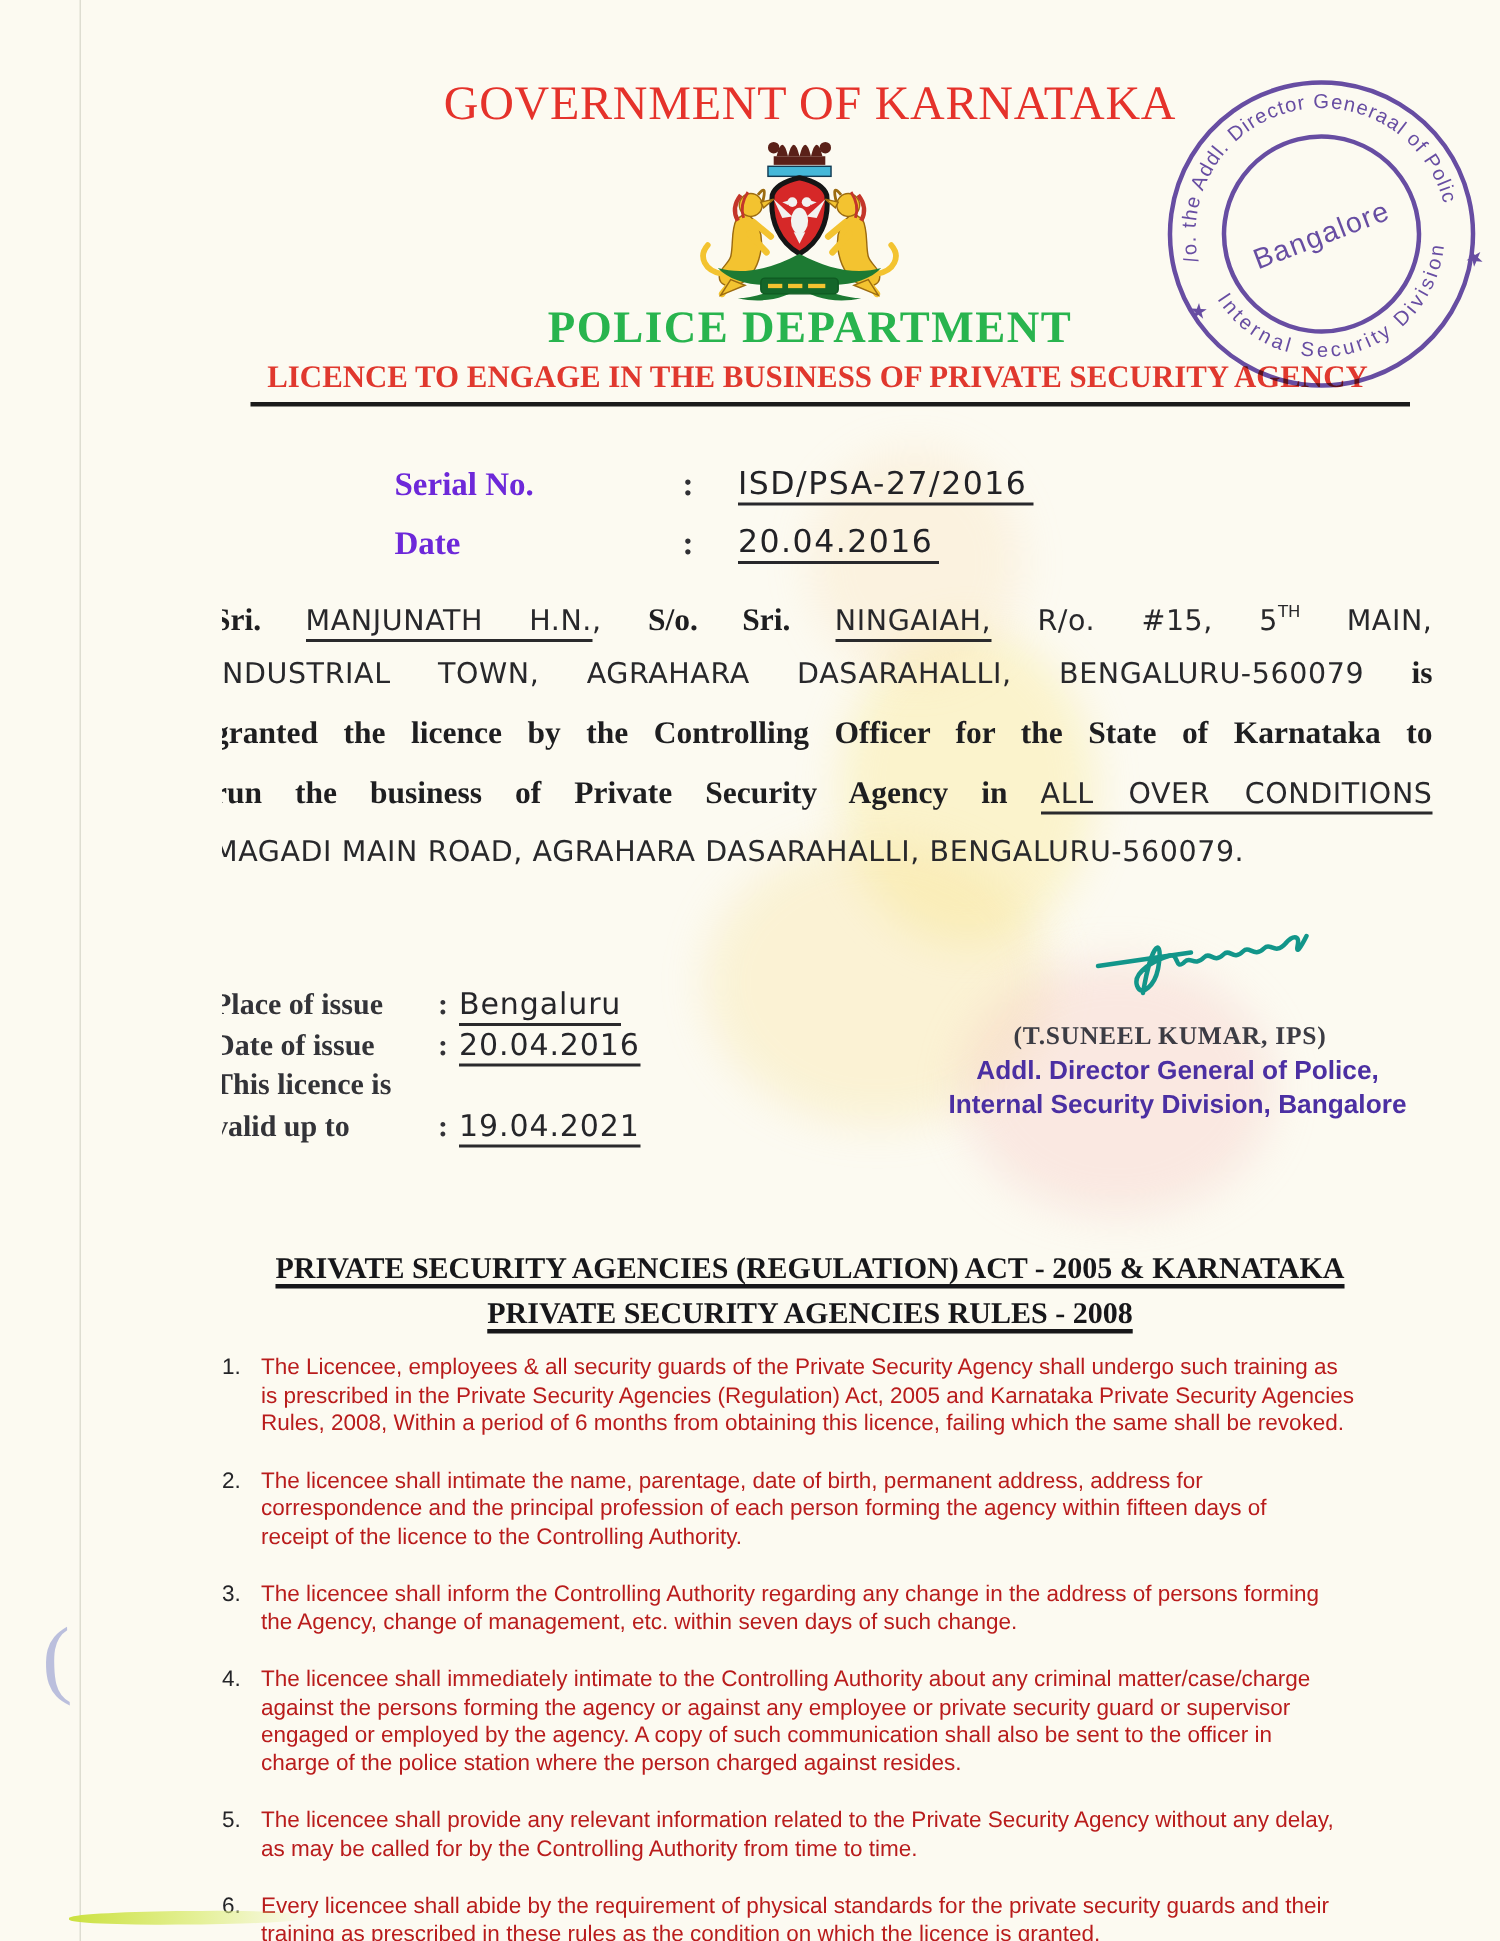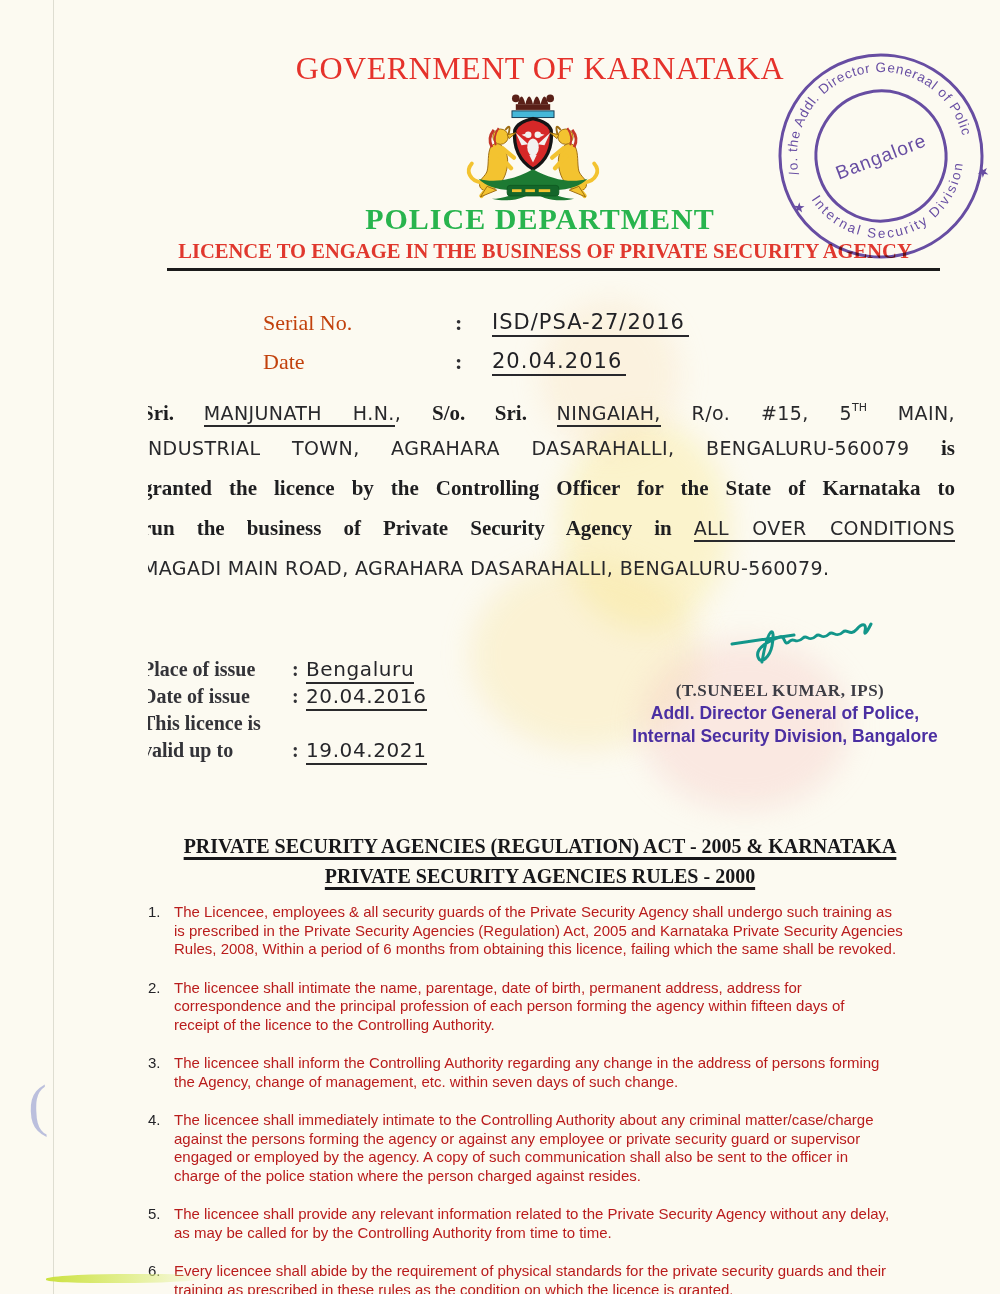--- a/index.html
+++ b/index.html
@@ -33,21 +33,21 @@
   .title-rule{position:absolute;top:268px;left:167px;width:773px;height:3px;background:#1b1b1b;z-index:2;}
 
   
   .stamp{position:absolute;left:763px;top:38px;z-index:8;mix-blend-mode:multiply;
     transform:rotate(-14deg);opacity:.92;}
   .stamp text{fill:#5b3fa5;font-family:"Liberation Sans",sans-serif;}
 
   
   .field-row{position:absolute;left:0;width:100%;z-index:2;}
   .row-serial{top:310px;} .row-date{top:349px;}
-  .field-label{position:absolute;left:263px;font-size:22px;font-weight:400;color:#c2410c;text-align:right;}
+  .field-label{position:absolute;left:263px;font-size:22px;font-weight:700;color:#6d28d9;text-align:right;}
   .field-colon{position:absolute;left:455px;font-size:22px;font-weight:700;color:#2f2f33;}
   .field-value{position:absolute;left:492px;font-family:"DejaVu Sans",sans-serif;font-size:21px;
     letter-spacing:1px;color:#222226;border-bottom:2px solid #28282c;padding:0 4px 1px 0;}
 
   
   .body-paragraph{position:absolute;left:142px;top:388px;width:813px;z-index:1;}
   .body-line{height:40px;line-height:40px;white-space:normal;}
   .body-line.just{text-align:justify;text-align-last:justify;}
   .seg-printed{font-family:"Liberation Serif",serif;font-weight:700;font-size:21px;color:#1e1e20;}
   .seg-typed{font-family:"DejaVu Sans",sans-serif;font-size:19px;letter-spacing:.4px;color:#28282b;}
@@ -202,21 +202,21 @@
     <g fill="none" stroke="#12968a" stroke-width="3" stroke-linecap="round">
       <path d="M4,32 L66,23"></path>
       <path d="M34,50 C40,14 48,12 44,34 C42,44 33,54 30,45 C27,36 42,28 52,25 C58,23 55,36 62,29 C66,25 68,33 75,26 C79,22 81,31 88,24 C92,20 94,29 101,22 C105,18 108,27 115,20 C119,16 122,25 129,17 C133,12 139,10 137,19 C136,24 139,20 143,12"></path>
     </g>
   </svg>
   <div class="sig-name">(T.SUNEEL KUMAR, IPS)</div>
   <div class="sig-desig l2">Internal Security Division, Bangalore</div>
   <div class="sig-desig l1">Addl. Director General of Police,</div>
 
   <div class="act-line l1">PRIVATE SECURITY AGENCIES (REGULATION) ACT - 2005 &amp; KARNATAKA</div>
-  <div class="act-line l2">PRIVATE SECURITY AGENCIES RULES - 2000</div>
+  <div class="act-line l2">PRIVATE SECURITY AGENCIES RULES - 2008</div>
   <div class="conditions-list" id="conditions-list">
       <div class="cond-item">
         <div class="cond-num">1.</div>
         <div class="cond-text">The Licencee, employees &amp; all security guards of the Private Security Agency shall undergo such training as
 is prescribed in the Private Security Agencies (Regulation) Act, 2005 and Karnataka Private Security Agencies
 Rules, 2008, Within a period of 6 months from obtaining this licence, failing which the same shall be revoked.</div>
       </div>
       <div class="cond-item">
         <div class="cond-num">2.</div>
         <div class="cond-text">The licencee shall intimate the name, parentage, date of birth, permanent address, address for

